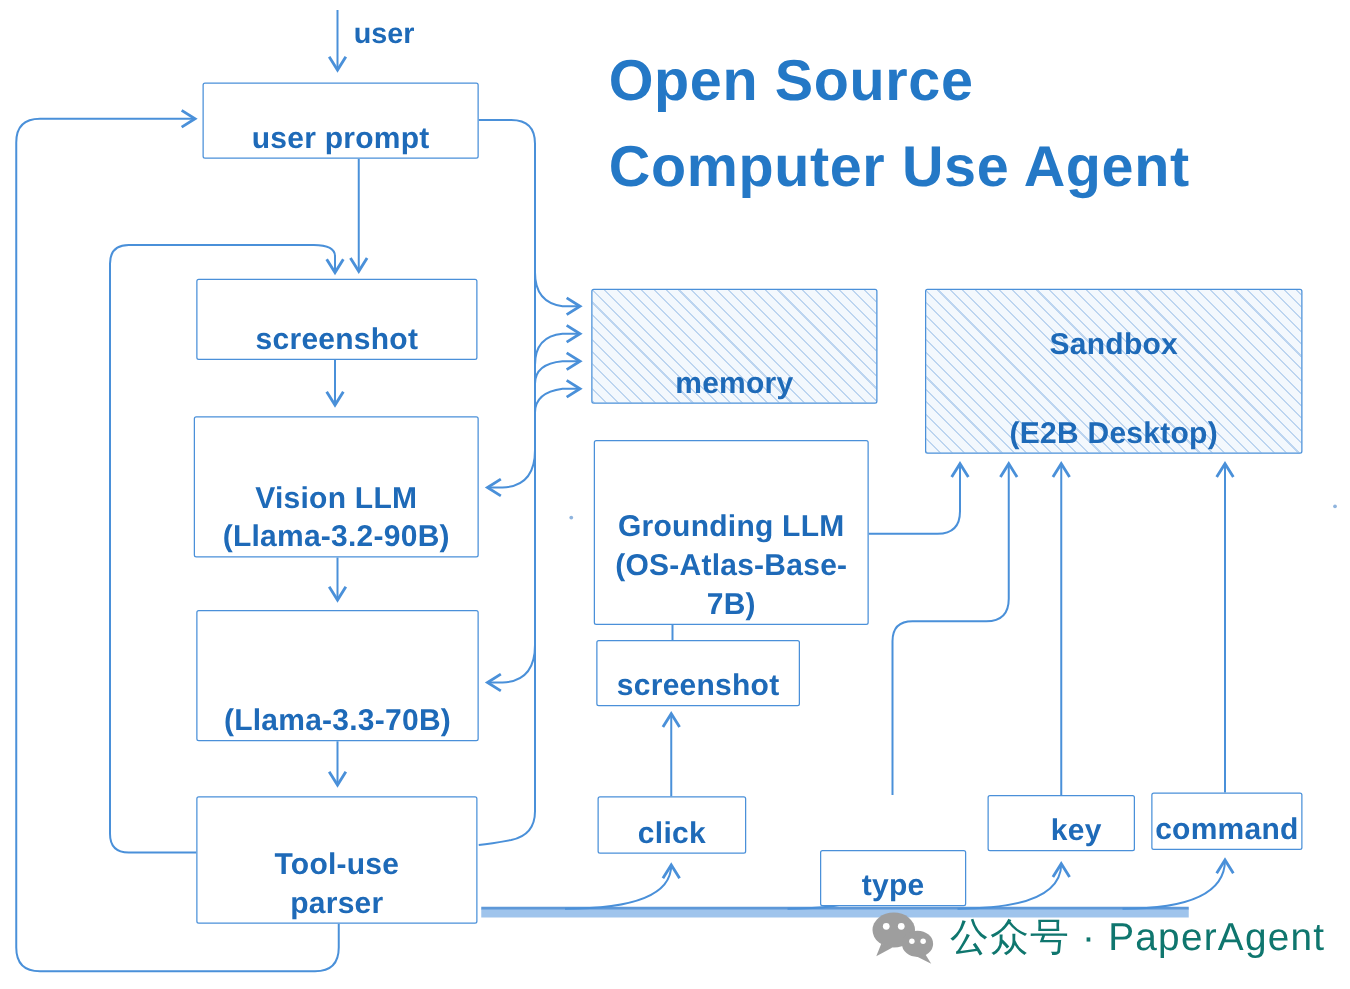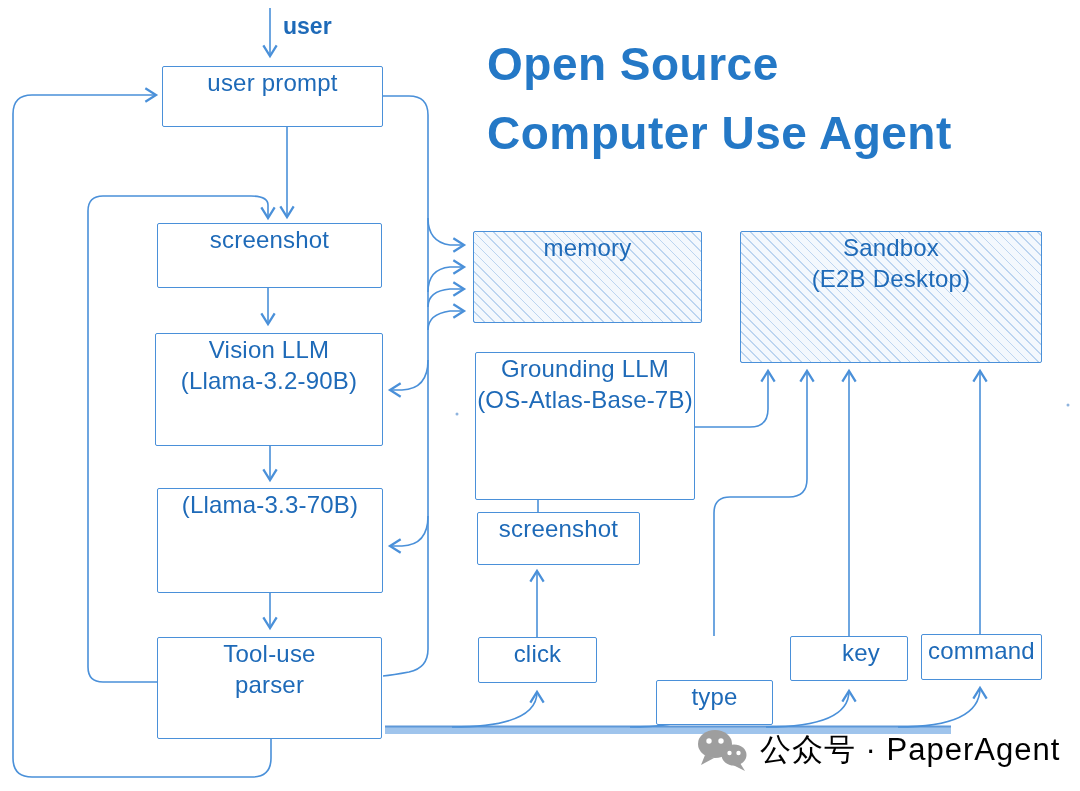--- a/index.html
+++ b/index.html
@@ -3,37 +3,37 @@
 <meta charset="utf-8">
 <style>
   html,body{margin:0;padding:0;background:#ffffff;}
   .stage{
     position:relative;width:1080px;height:791px;background:#ffffff;overflow:hidden;
     font-family:"Liberation Sans","DejaVu Sans",sans-serif;
   }
   .stage svg.wires{position:absolute;left:0;top:0;}
   .node{
     position:absolute;border:1.6px solid #4a90d9;border-radius:2px;background:#ffffff;
-    display:flex;flex-direction:column;align-items:center;justify-content:flex-start;
-    color:#1e6ab8;font-weight:400;font-size:24px;line-height:31px;text-align:center;
+    display:flex;flex-direction:column;align-items:center;justify-content:flex-end;
+    color:#1e6ab8;font-weight:700;font-size:24px;line-height:31px;text-align:center;
     box-sizing:border-box;letter-spacing:.2px;
   }
   .node.hatched{
     background-color:#f3f8fd;
     background-image:repeating-linear-gradient(45deg,rgba(122,170,224,.45) 0 1.2px,transparent 1.2px 7px);
   }
   .title{
     position:absolute;color:#2478c6;font-weight:600;font-size:46px;line-height:69px;
     letter-spacing:.5px;white-space:nowrap;
   }
   .start-label{
     position:absolute;color:#1e6ab8;font-weight:600;font-size:23px;white-space:nowrap;
   }
   .watermark{
-    position:absolute;display:flex;align-items:center;gap:12px;color:#000000;
+    position:absolute;display:flex;align-items:center;gap:12px;color:#0f766e;
     font-size:31px;font-weight:400;letter-spacing:1px;white-space:nowrap;
   }
 </style>
 </head>
 <body>
 
 <div class="stage">
 
   <svg class="wires" width="1080" height="791" viewBox="0 0 1080 791">
     <defs>
@@ -125,21 +125,21 @@
 
   <div class="node" style="left:157px;top:637px;width:225px;height:102px;">
     <span>Tool-use</span>
     <span>parser</span>
   </div>
 
   <div class="node hatched" style="left:473px;top:231px;width:229px;height:92px;">
     <span>memory</span>
   </div>
 
-  <div class="node hatched" style="left:740px;top:231px;width:302px;height:132px;">
+  <div class="node hatched" style="left:740px;top:231px;width:302px;height:132px;gap:40px;">
     <span>Sandbox</span>
     <span>(E2B Desktop)</span>
   </div>
 
   <div class="node" style="left:475px;top:352px;width:220px;height:148px;">
     <span>Grounding LLM</span>
     <span>(OS-Atlas-Base-7B)</span>
   </div>
 
   <div class="node" style="left:477px;top:512px;width:163px;height:53px;">

